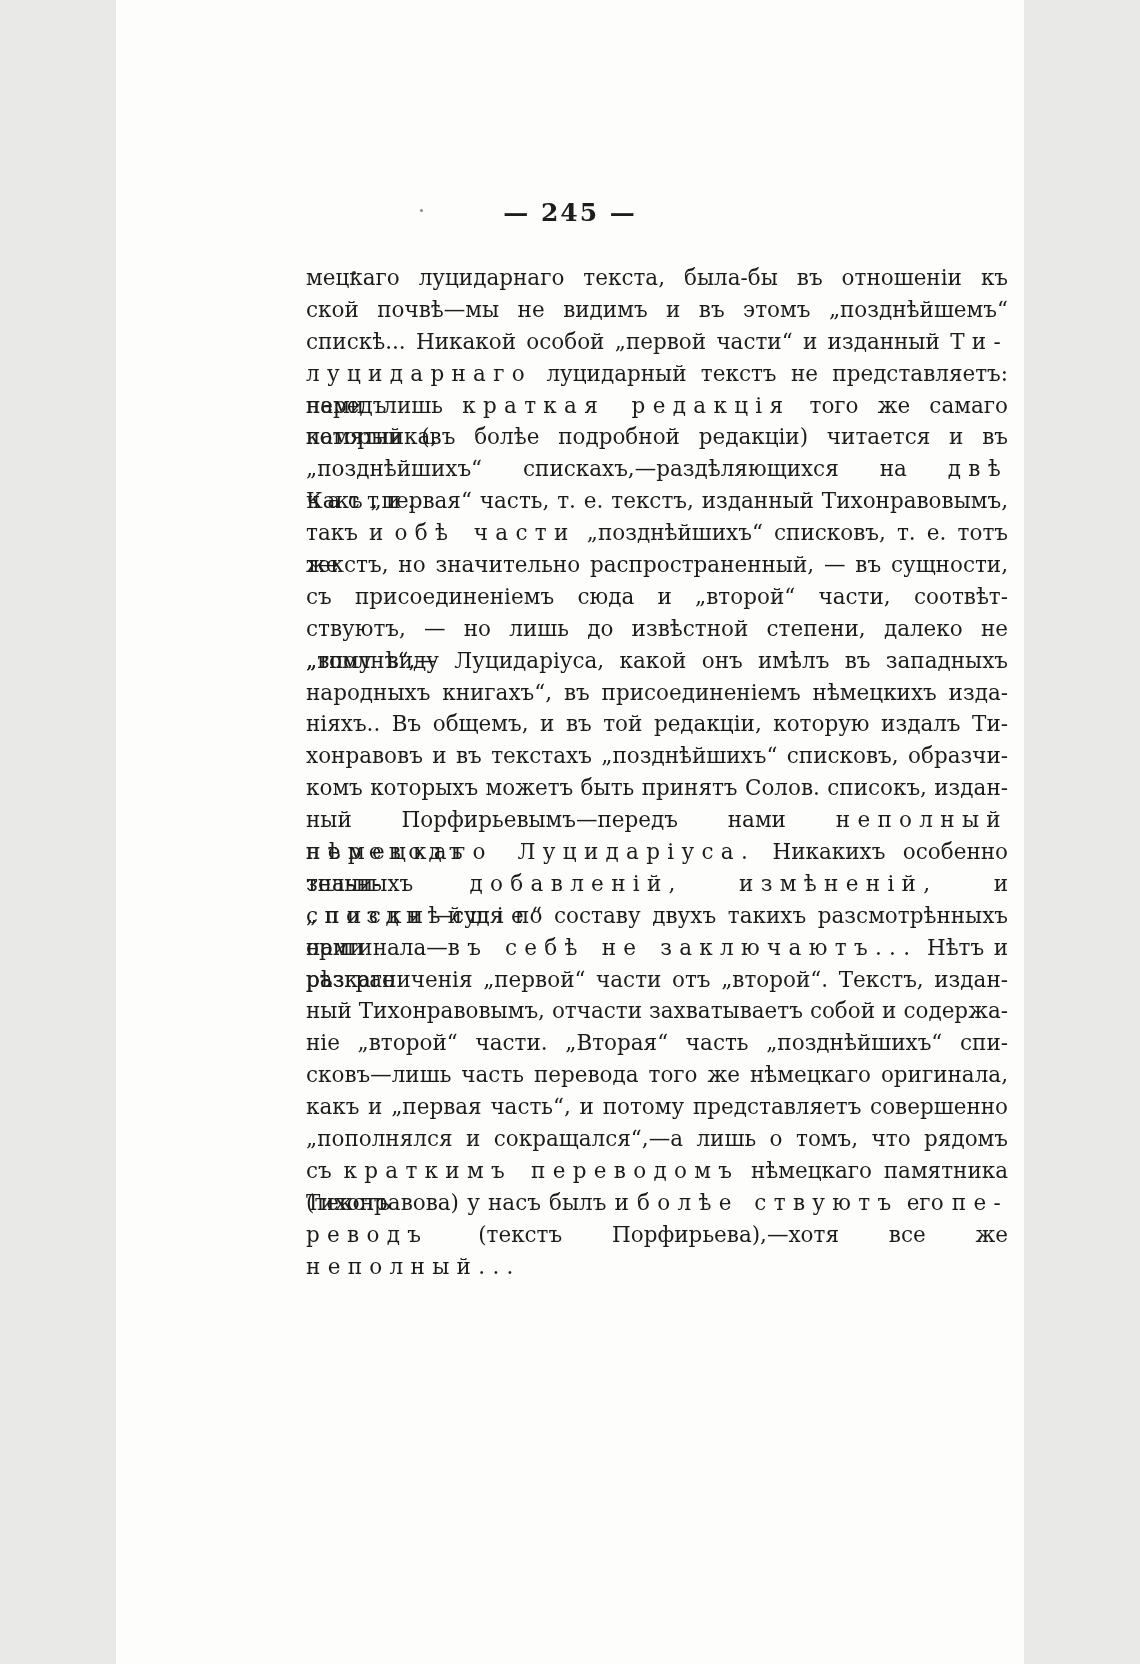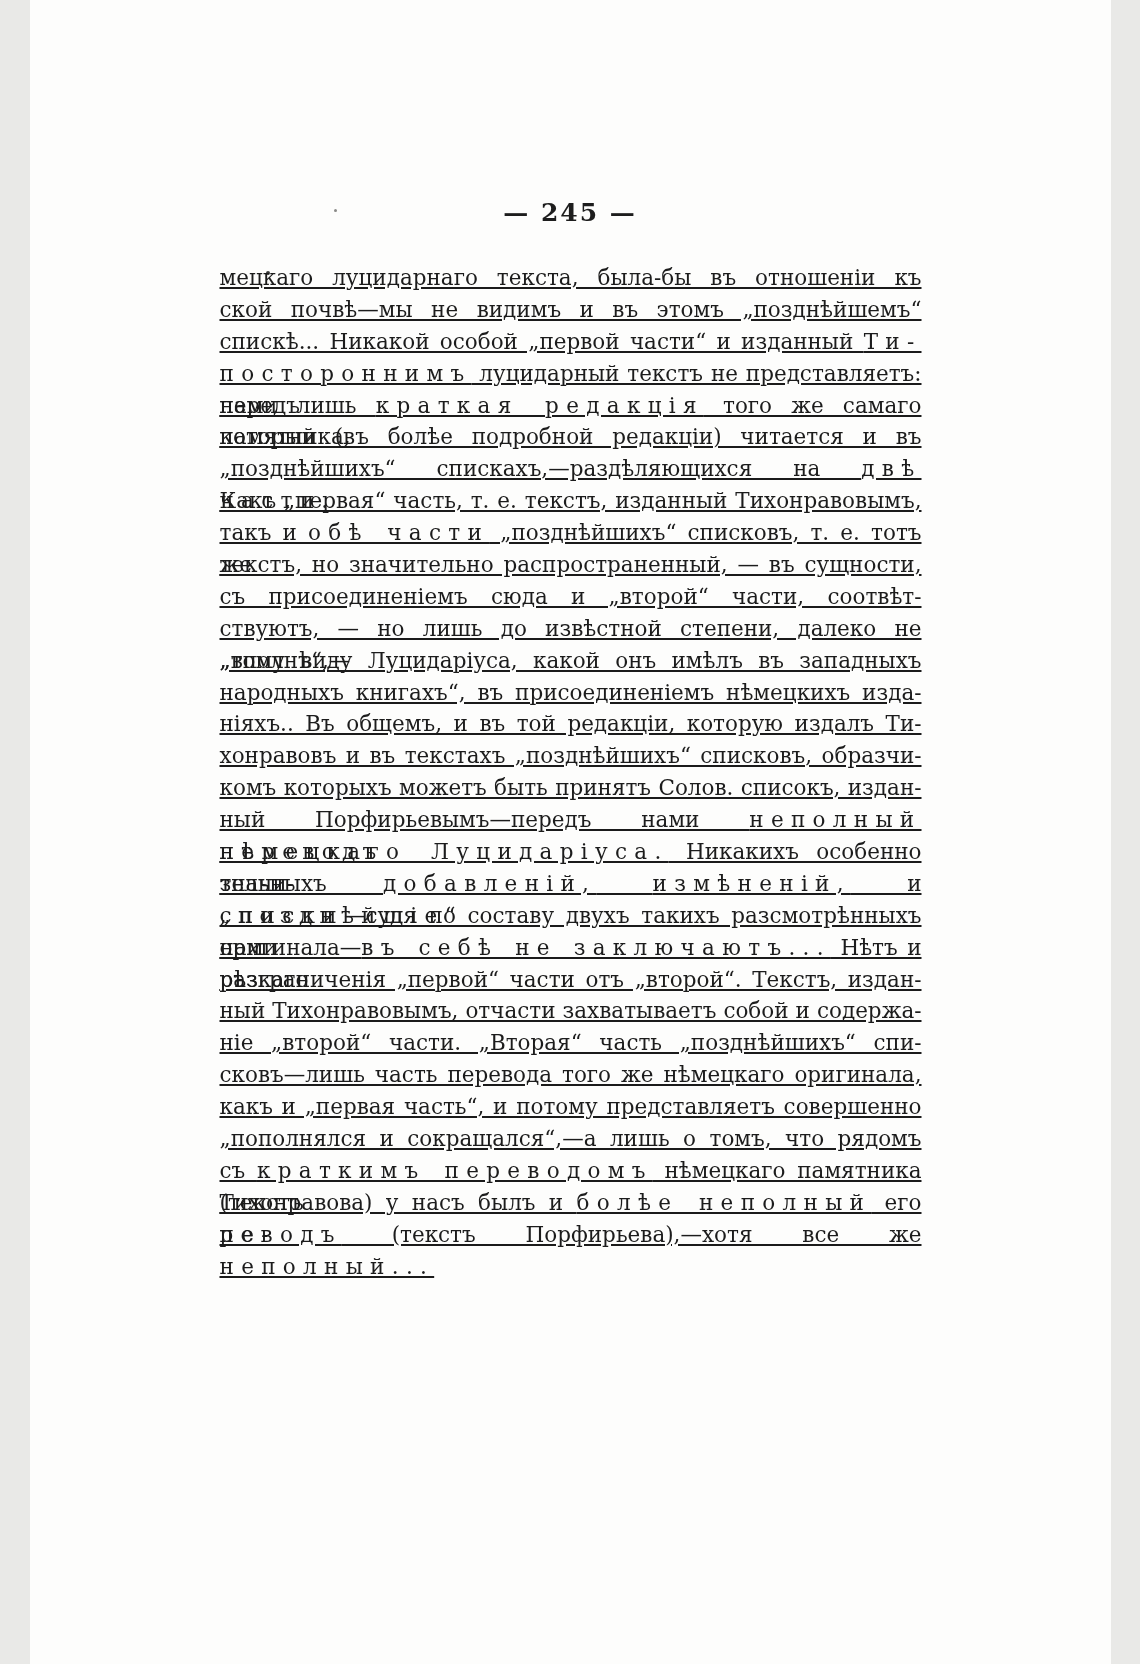--- a/index.html
+++ b/index.html
@@ -3,21 +3,21 @@
 <meta charset="utf-8">
 <style>
   html, body {
     margin: 0;
     padding: 0;
     background: #e9e9e7;
     font-family: "DejaVu Serif", serif;
   }
   .scan-page {
     position: relative;
-    width: 1081px;
+    width: 908px;
     height: 1664px;
     margin: 0 auto;
     background: #fdfdfc;
     color: #1b1b1b;
     overflow: hidden;
   }
   .page-header {
     position: absolute;
     top: 198px;
     left: 0;
@@ -26,21 +26,20 @@
     font-size: 25px;
     font-weight: bold;
     letter-spacing: 2px;
     color: #1d1d1d;
   }
   .text-block {
     position: absolute;
     top: 262px;
     left: 190px;
     width: 702px;
-    text-decoration: underline;
   }
   .line {
     display: block;
     height: 31.9px;
     line-height: 31.9px;
     font-size: 21.5px;
     text-align: justify;
     text-align-last: justify;
     white-space: normal;
     color: #1c1c1c;
@@ -64,21 +63,21 @@
 <div class="scan-page">
   <div class="page-header">— 245 —</div>
 
   <div class="ink-speck speck-1"></div>
   <div class="ink-speck speck-2"></div>
 
   <div class="text-block">
       <div class="line"><span>мецкаго луцидарнаго текста, была-бы въ отношеніи къ</span></div>
       <div class="line"><span>ской почвѣ—мы не видимъ и въ этомъ „позднѣйшемъ“</span></div>
       <div class="line"><span>спискѣ... Никакой особой „первой части“ и изданный </span><span class="sp">Ти-</span></div>
-      <div class="line"><span class="sp">постороннимъ</span><span> луцидарный текстъ не представляетъ: передъ</span></div>
+      <div class="line"><span class="sp">луцидарнаго</span><span> луцидарный текстъ не представляетъ: передъ</span></div>
       <div class="line"><span>нами лишь </span><span class="sp">краткая редакція</span><span> того же самаго памятника,</span></div>
       <div class="line"><span>который (въ болѣе подробной редакціи) читается и въ</span></div>
       <div class="line"><span>„позднѣйшихъ“ спискахъ,—раздѣляющихся на </span><span class="sp">двѣ части.</span></div>
       <div class="line"><span>Какъ „первая“ часть, т. е. текстъ, изданный Тихонравовымъ,</span></div>
       <div class="line"><span>такъ и </span><span class="sp">обѣ части</span><span> „позднѣйшихъ“ списковъ, т. е. тотъ же</span></div>
       <div class="line"><span>текстъ, но значительно распространенный, — въ сущности,</span></div>
       <div class="line"><span>съ присоединеніемъ сюда и „второй“ части, соотвѣт-</span></div>
       <div class="line"><span>ствуютъ, — но лишь до извѣстной степени, далеко не „вполнѣ“,—</span></div>
       <div class="line"><span>„тому виду Луцидаріуса, какой онъ имѣлъ въ западныхъ</span></div>
       <div class="line"><span>народныхъ книгахъ“, въ присоединеніемъ нѣмецкихъ изда-</span></div>
@@ -90,16 +89,16 @@
       <div class="line"><span>тельныхъ </span><span class="sp">добавленій,</span><span> </span><span class="sp">измѣненій,</span><span> и </span><span class="sp">„позднѣйшіе“</span></div>
       <div class="line"><span class="sp">списки</span><span>—судя по составу двухъ такихъ разсмотрѣнныхъ нами</span></div>
       <div class="line"><span>оригинала—</span><span class="sp">въ себѣ не заключаютъ...</span><span> Нѣтъ и рѣзкаго</span></div>
       <div class="line"><span>разграниченія „первой“ части отъ „второй“. Текстъ, издан-</span></div>
       <div class="line"><span>ный Тихонравовымъ, отчасти захватываетъ собой и содержа-</span></div>
       <div class="line"><span>ніе „второй“ части. „Вторая“ часть „позднѣйшихъ“ спи-</span></div>
       <div class="line"><span>сковъ—лишь часть перевода того же нѣмецкаго оригинала,</span></div>
       <div class="line"><span>какъ и „первая часть“, и потому представляетъ совершенно</span></div>
       <div class="line"><span>„пополнялся и сокращался“,—а лишь о томъ, что рядомъ</span></div>
       <div class="line"><span>съ </span><span class="sp">краткимъ переводомъ</span><span> нѣмецкаго памятника (текстъ</span></div>
-      <div class="line"><span>Тихонравова) у насъ былъ и </span><span class="sp">болѣе неполный</span><span> его </span><span class="sp">пе-</span></div>
+      <div class="line"><span>Тихонравова) у насъ былъ и </span><span class="sp">болѣе ствуютъ</span><span> его </span><span class="sp">пе-</span></div>
       <div class="line"><span class="sp">реводъ</span><span> (текстъ Порфирьева),—хотя все же </span><span class="sp">неполный...</span></div>
     </div>
 </div>
 
 </body></html>

